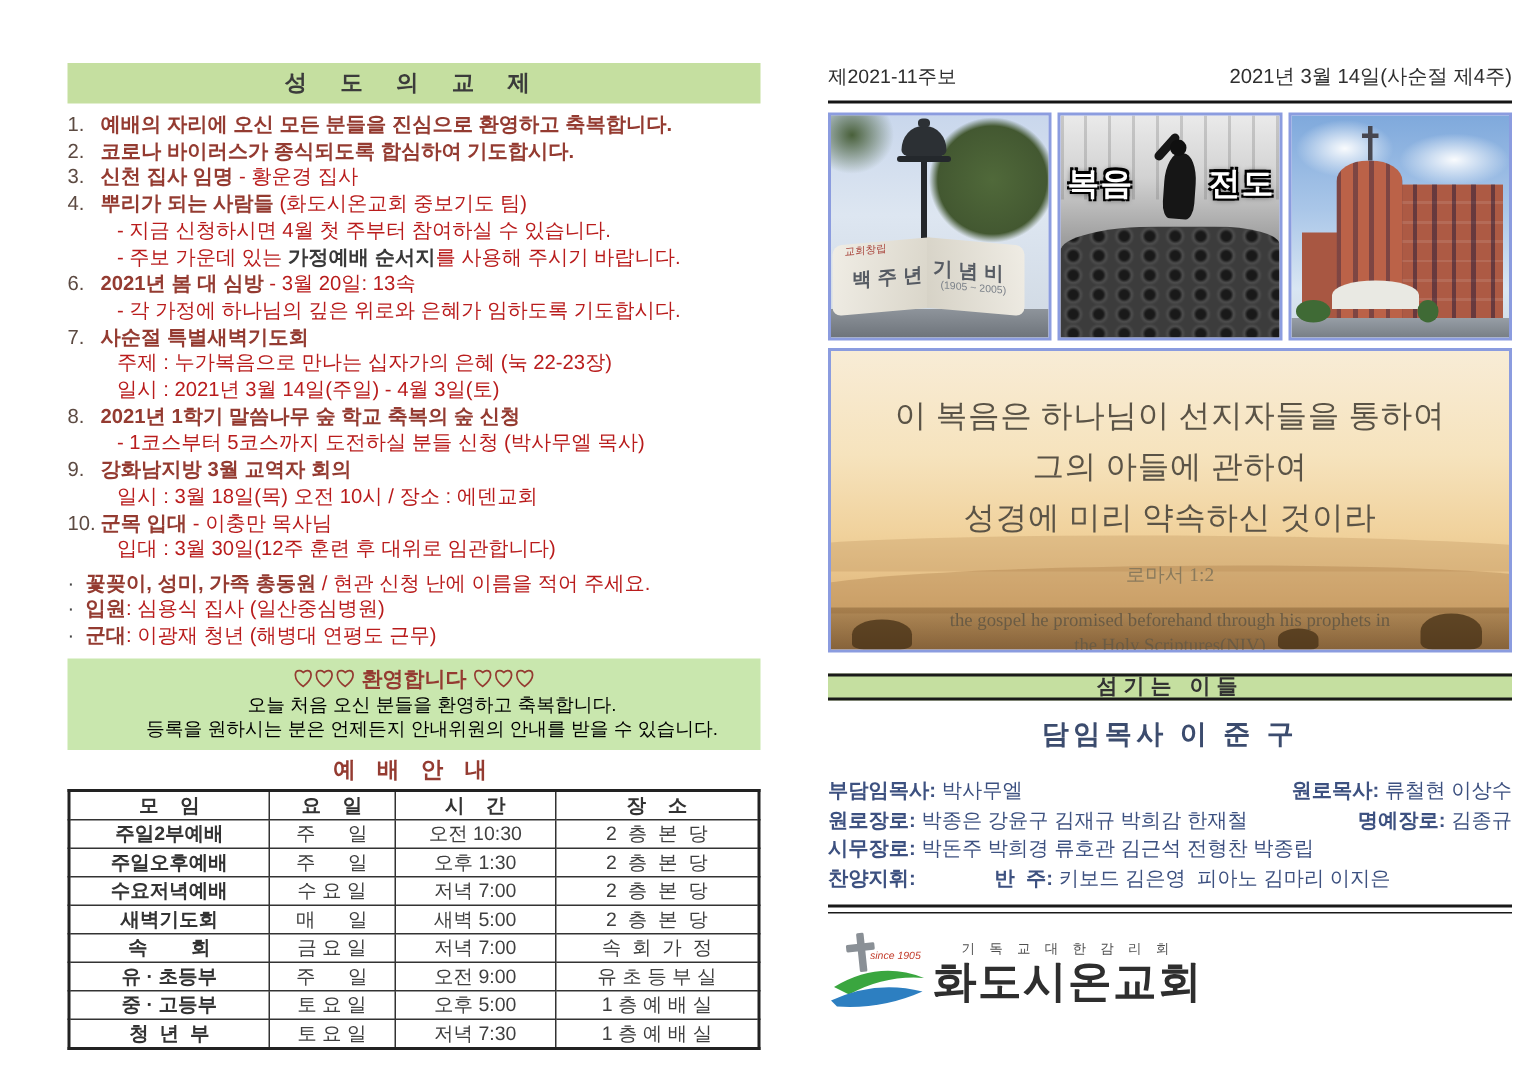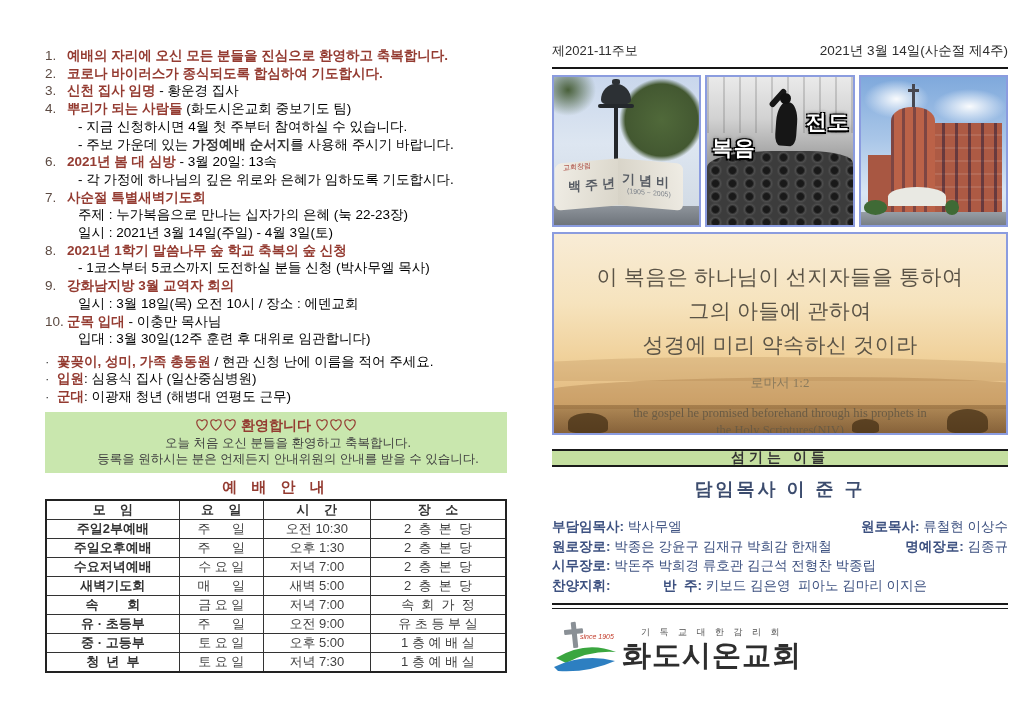--- a/index.html
+++ b/index.html
@@ -9,30 +9,30 @@
   
   .col-left { position:absolute; left:45px; top:42px; width:462px; }
   .green-banner { height:27px; background:#c5dfa0; display:flex; align-items:center; justify-content:center; }
   .green-banner span { font-size:15px; font-weight:bold; color:#3b3b3b; letter-spacing:9px; }
 
   .ann-list { margin-top:5px; font-size:13.5px; line-height:17.7px; }
   .ann-line { white-space:nowrap; }
   .ann-num { display:inline-block; min-width:22px; color:#5c4a42; }
   .ann-sub { padding-left:33px; white-space:nowrap; }
   .seg-m { color:#943b31; font-weight:bold; }
-  .seg-g { color:#000000; }
+  .seg-g { color:#b91c1c; }
   .seg-gb { color:#383838; font-weight:bold; }
 
   .notes { margin-top:5px; font-size:13.5px; line-height:17.5px; }
   .note-line { white-space:nowrap; }
   .note-bullet { display:inline-block; width:12px; color:#454545; }
 
   .welcome-box { margin-top:7px; background:#c9e7ae; text-align:center; padding:4px 0 6px 0; }
   .welcome-title { font-size:14px; font-weight:bold; color:#943b31; line-height:19px; }
-  .welcome-line { font-size:12.5px; color:#404040; line-height:16px;padding-left:24px; }
+  .welcome-line { font-size:12.5px; color:#000000; line-height:16px;padding-left:24px; }
 
   .worship-title { margin-top:5px; text-align:center; font-size:15px; font-weight:bold;
                    color:#943b31; letter-spacing:5px; line-height:18px; }
   table.worship { margin-top:3px; width:100%; border-collapse:collapse; border:2px solid #222; }
   table.worship th, table.worship td { border:1px solid #333; height:16px; font-size:13px;
         text-align:center; color:#3f3f3f; white-space:pre; padding:0 2px; }
   table.worship th { font-weight:bold; color:#333; }
   table.worship td.c0 { font-weight:bold; color:#333; }
 
   
@@ -77,21 +77,21 @@
       border-radius:45% 45% 25% 25%; transform:rotate(4deg); }
   .p2-fig-head { position:absolute; left:50%; top:10.5%; width:11px; height:11px; background:#101010; border-radius:50%; }
   .p2-fig-arm { position:absolute; left:41%; top:12%; width:22px; height:6px; background:#161616;
       border-radius:3px; transform:rotate(-48deg); }
   .p2-crowd { position:absolute; bottom:0; left:0; width:100%; height:50%;
       background-color:#3c3c3c;
       background-image:radial-gradient(circle, #191919 3px, rgba(80,80,80,.85) 5px, rgba(120,120,120,0) 7px);
       background-size:17px 13px; border-radius:45% 30% 0 0 / 22% 16% 0 0; }
   .p2-word { position:absolute; top:21%; font-size:21px; font-weight:bold; color:#ffffff; letter-spacing:1px;
       text-shadow:-1.5px -1.5px 0 #000, 1.5px -1.5px 0 #000, -1.5px 1.5px 0 #000, 1.5px 1.5px 0 #000, 0 0 4px #000; }
-  .p2-word.l { left:3%;margin-top:26px; } .p2-word.r { right:2%; }
+  .p2-word.l { left:3%; } .p2-word.r { right:2%; }
 
   
   .photo-church { background:linear-gradient(180deg,#7fa9dc 0%,#a9c6e8 42%,#d9e6f3 78%,#cfd9e2 100%); }
   .p3-cloud { position:absolute; background:radial-gradient(closest-side, rgba(255,255,255,.95), rgba(255,255,255,0)); }
   .p3-cloud.a { left:2%; top:2%; width:45%; height:26%; }
   .p3-cloud.b { right:0%; top:8%; width:50%; height:24%; }
   .p3-main { position:absolute; right:3%; bottom:9%; width:50%; height:60%; background:#ad5a44;
       background-image:repeating-linear-gradient(90deg, rgba(35,25,55,.5) 0 3px, transparent 3px 13px),
                        repeating-linear-gradient(0deg, transparent 0 11px, rgba(255,255,255,.10) 11px 13px); }
   .p3-tower { position:absolute; left:21%; bottom:9%; width:30%; height:71%; background:#bb6248;
@@ -146,20 +146,23 @@
   .logo-small { font-size:9px; color:#4f4f4f; letter-spacing:3.5px; text-align:center; }
   .logo-large { font-size:29px; font-weight:bold; color:#2e2e2e; letter-spacing:1px; line-height:32px; }
   .addr { width:232px; font-size:13.2px; color:#4a4a4a; line-height:19px; padding-top:2px; }
 </style>
 </head>
 <body>
 
 <div class="page">
 
   <div class="col-left">
+    <div class="green-banner">
+      <span>성 도 의  교 제</span>
+    </div>
     <div class="ann-list">
         <div class="ann-line"><span class="ann-num">1.</span><span class="ann-text"><span class="seg-m">예배의 자리에 오신 모든 분들을 진심으로 환영하고 축복합니다.</span></span></div>
         <div class="ann-line"><span class="ann-num">2.</span><span class="ann-text"><span class="seg-m">코로나 바이러스가 종식되도록 합심하여 기도합시다.</span></span></div>
         <div class="ann-line"><span class="ann-num">3.</span><span class="ann-text"><span class="seg-m">신천 집사 임명</span><span class="seg-g"> - 황운경 집사</span></span></div>
         <div class="ann-line"><span class="ann-num">4.</span><span class="ann-text"><span class="seg-m">뿌리가 되는 사람들</span><span class="seg-g"> (화도시온교회 중보기도 팀)</span></span></div>
         <div class="ann-sub"><span class="seg-g">- 지금 신청하시면 4월 첫 주부터 참여하실 수 있습니다.</span></div>
         <div class="ann-sub"><span class="seg-g">- 주보 가운데 있는 </span><span class="seg-gb">가정예배 순서지</span><span class="seg-g">를 사용해 주시기 바랍니다.</span></div>
         <div class="ann-line"><span class="ann-num">6.</span><span class="ann-text"><span class="seg-m">2021년 봄 대 심방</span><span class="seg-g"> - 3월 20일: 13속</span></span></div>
         <div class="ann-sub"><span class="seg-g">- 각 가정에 하나님의 깊은 위로와 은혜가 임하도록 기도합시다.</span></div>
         <div class="ann-line"><span class="ann-num">7.</span><span class="ann-text"><span class="seg-m">사순절 특별새벽기도회</span></span></div>

